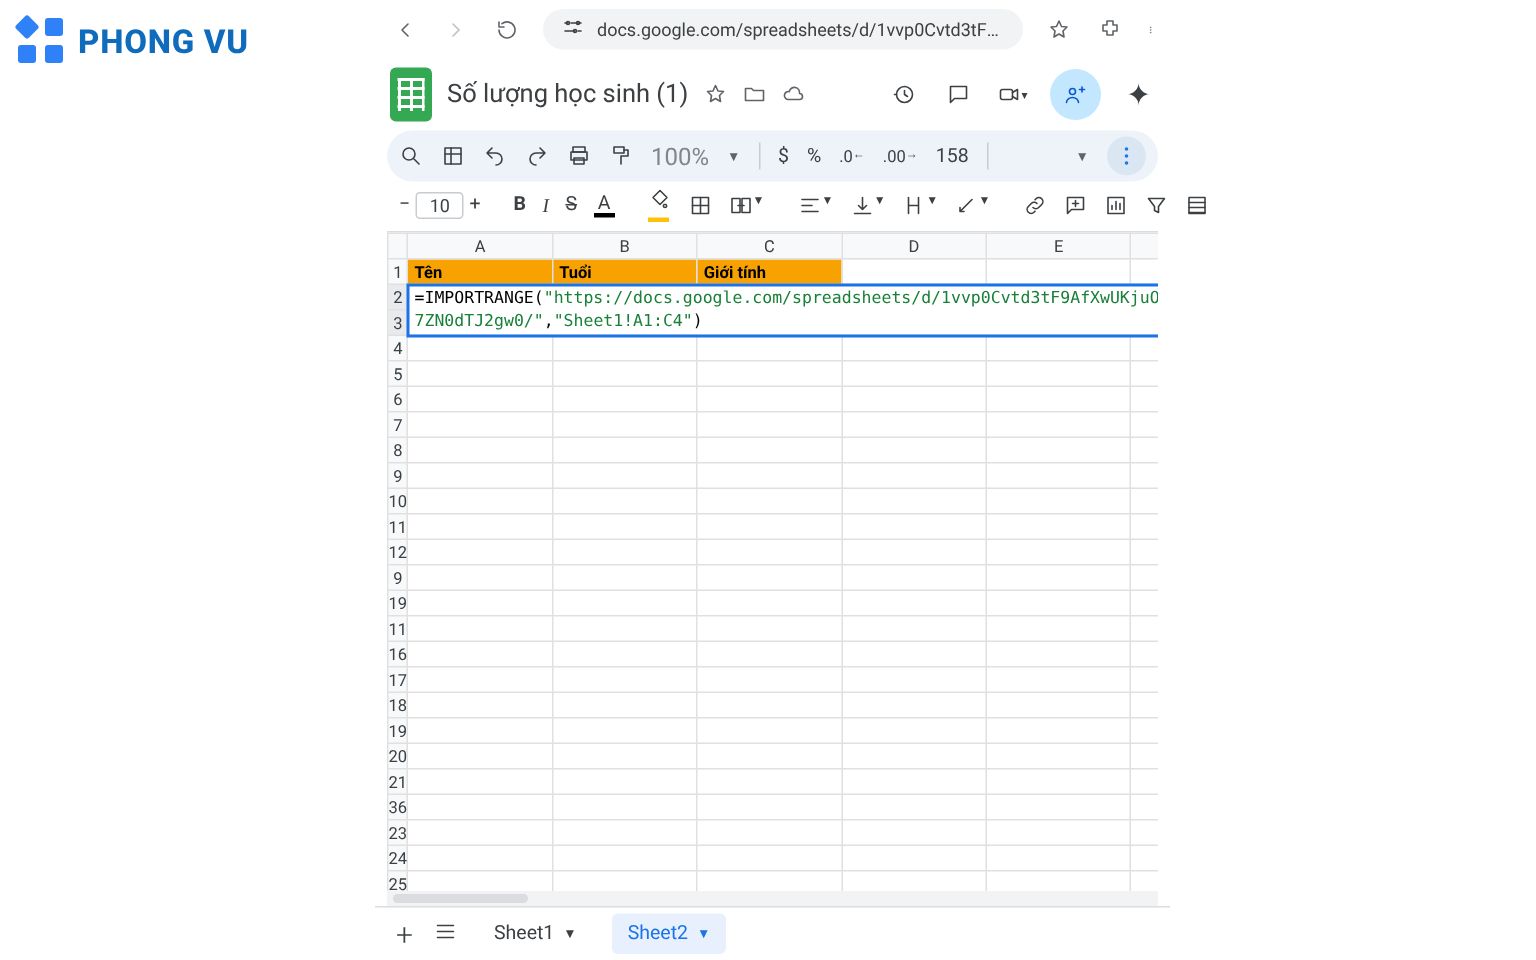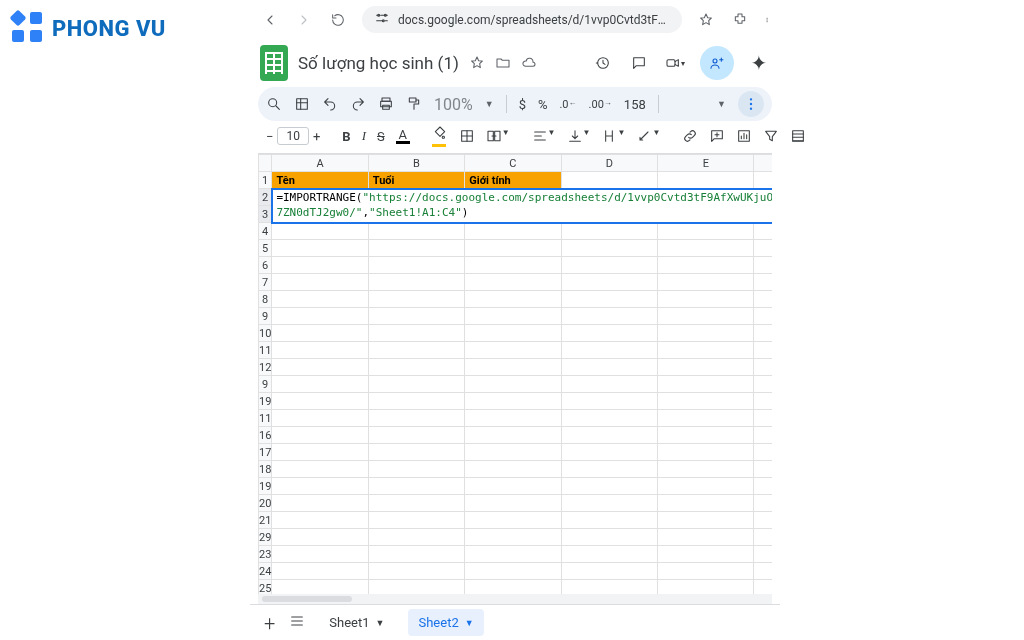--- a/index.html
+++ b/index.html
@@ -521,21 +521,21 @@
               <tr>
                 <td class="rowhdr">21</td>
                 <td></td>
                 <td></td>
                 <td></td>
                 <td></td>
                 <td></td>
                 <td></td>
               </tr>
               <tr>
-                <td class="rowhdr">29</td>
+                <td class="rowhdr">36</td>
                 <td></td>
                 <td></td>
                 <td></td>
                 <td></td>
                 <td></td>
                 <td></td>
               </tr>
               <tr>
                 <td class="rowhdr">23</td>
                 <td></td>

